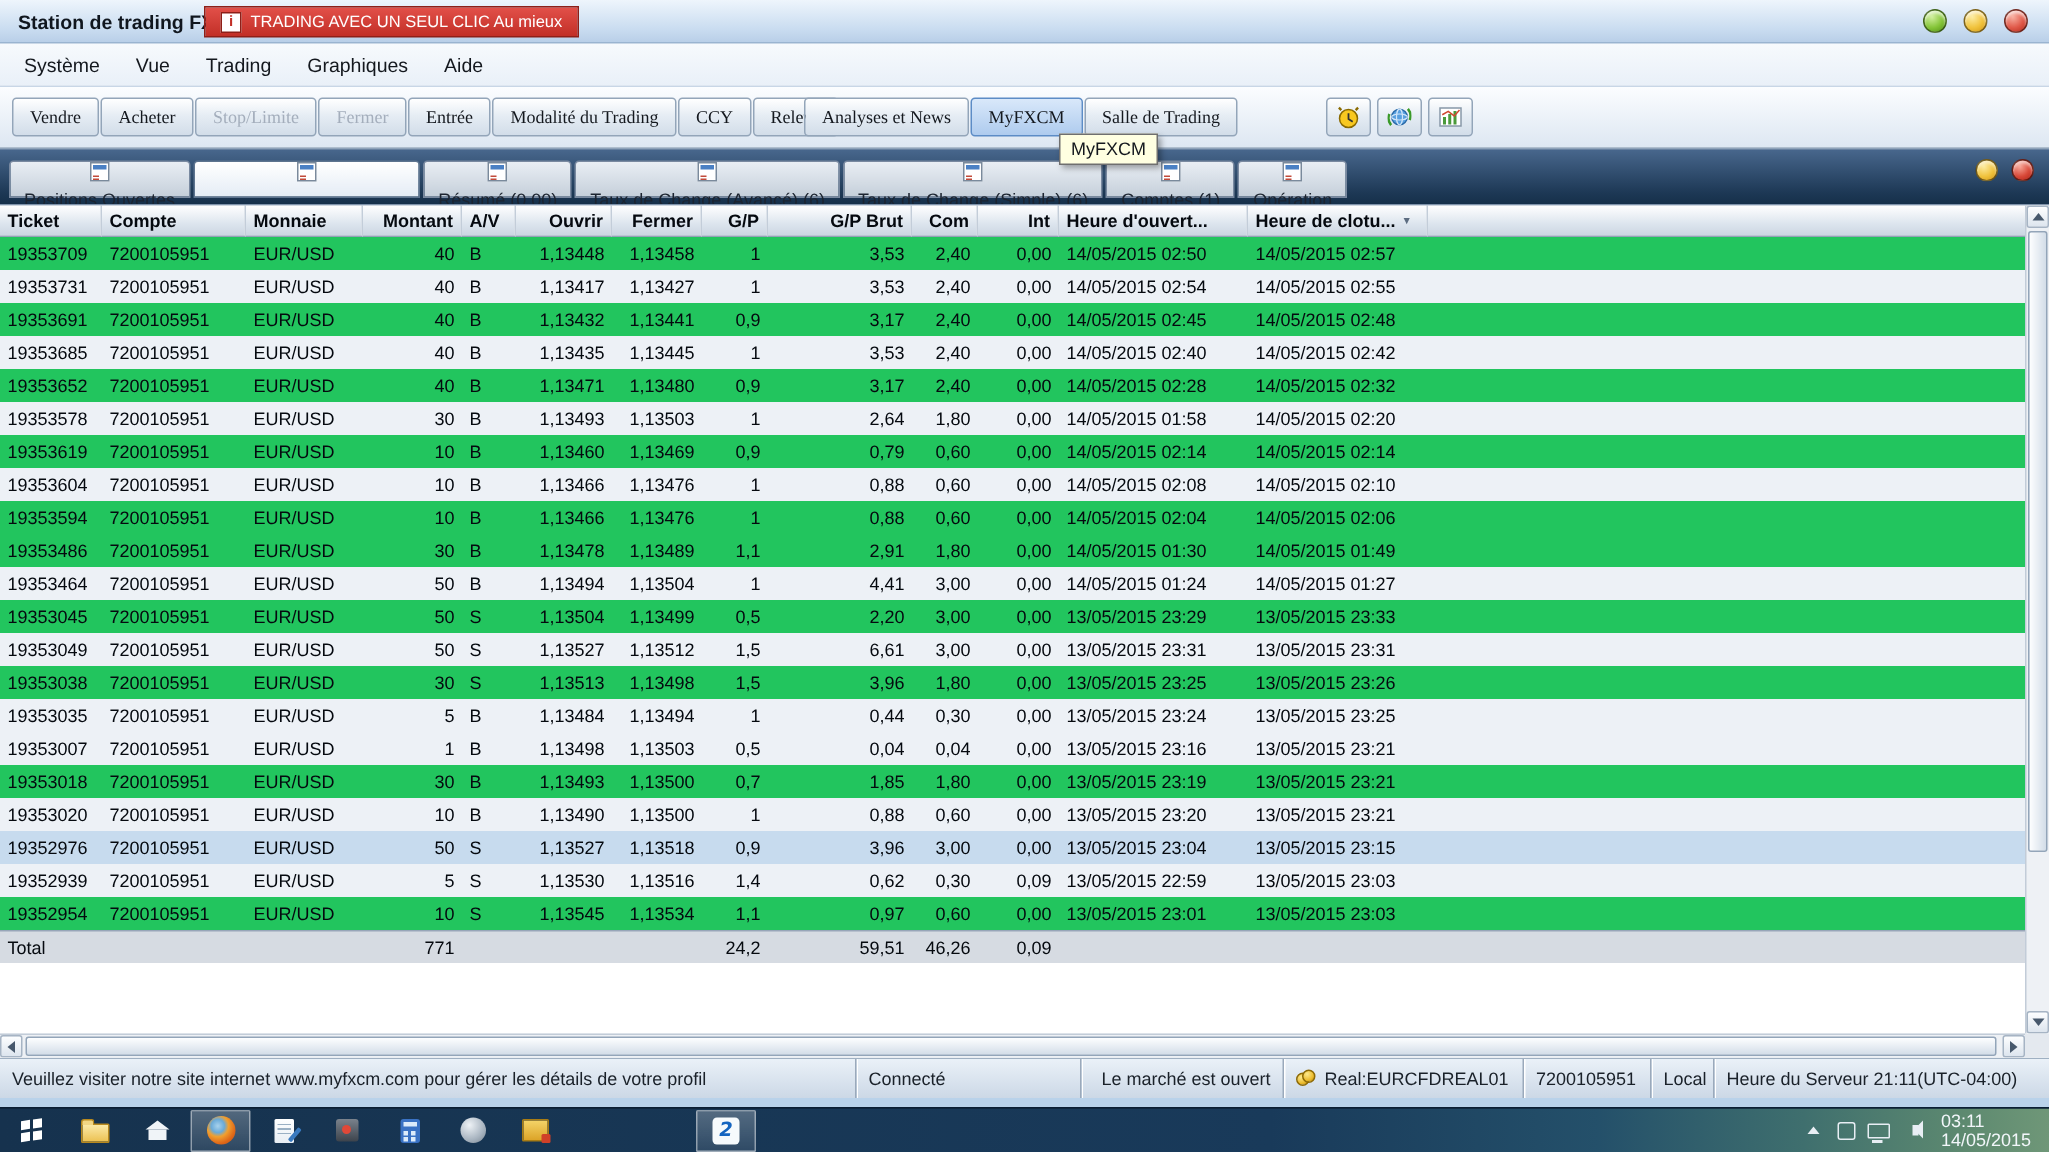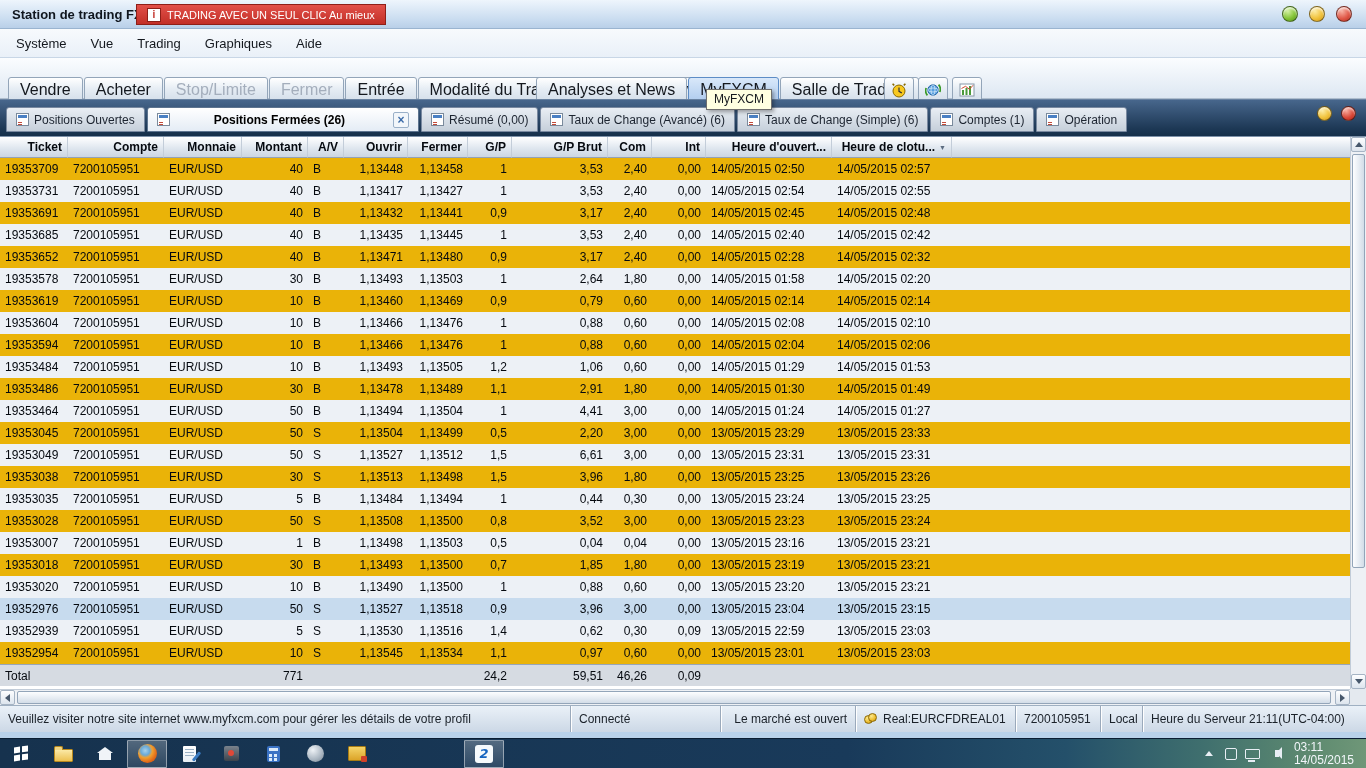--- a/index.html
+++ b/index.html
@@ -23,54 +23,54 @@
   
   .menubar{height:28px;flex:0 0 28px;background:linear-gradient(#f7fafd,#e9f0f8);border-bottom:1px solid #c8d6e6;display:flex;align-items:center;padding-left:4px;}
   .menu-item{font-size:13px;color:#14181e;padding:4px 12px;cursor:default;}
 
   
   .toolbar{position:relative;height:40px;flex:0 0 40px;background:linear-gradient(#fbfdff,#dde7f2);border-bottom:1px solid #aebdcd;}
   .btn-group{position:absolute;top:7px;display:flex;gap:1px;}
   .g1{left:8px;}
   .g2{left:536px;}
   .g3{left:884px;gap:4px;}
-  .tbtn{height:26px;padding:0 11px;font-family:Liberation Sans, sans-serif;font-size:16px;color:#14181e;background:linear-gradient(#ffffff,#e6edf4 45%,#d2dde9);border:1px solid #93a5b9;border-radius:3px;white-space:nowrap;cursor:pointer;margin-top:12px;}
+  .tbtn{height:26px;padding:0 11px;font-family:Liberation Serif, serif;font-size:12px;color:#14181e;background:linear-gradient(#ffffff,#e6edf4 45%,#d2dde9);border:1px solid #93a5b9;border-radius:3px;white-space:nowrap;cursor:pointer;}
   .tbtn.disabled{color:#a4aebc;}
   .tbtn.active{background:linear-gradient(#d9e8fa,#aecbee);border-color:#5c8cc6;}
   .icon-btn{width:30px;padding:0;display:inline-flex;align-items:center;justify-content:center;}
 
   
   .tooltip{position:absolute;left:706px;top:89px;z-index:50;background:#ffffe1;border:1px solid #6f6f6f;padding:2px 7px 3px;font-size:12px;color:#14181e;box-shadow:2px 2px 4px rgba(0,0,0,.35);white-space:nowrap;}
 
   
   .tabstrip{position:relative;height:33px;flex:0 0 33px;background:linear-gradient(#49688e,#1d3855 80%,#16304a);display:flex;align-items:flex-end;padding:0 0 4px 6px;box-shadow:inset 0 1px 0 rgba(255,255,255,.18);}
   .tabs{display:flex;gap:2px;align-items:flex-end;}
-  .tab{display:flex;align-items:center;gap:5px;height:23px;padding:0 9px;background:linear-gradient(#e9eef4,#c5cfda);border:1px solid #79капс;border:1px solid #7989a0;border-radius:3px 3px 0 0;font-size:12px;color:#1c2430;white-space:nowrap;cursor:pointer;}
+  .tab{display:flex;align-items:center;gap:5px;height:23px;padding:0 9px;background:linear-gradient(#e9eef4,#c5cfda);border:1px solid #79капс;border:1px solid #7989a0;border-radius:3px 3px 0 0;font-size:12px;color:#1c2430;white-space:nowrap;cursor:pointer;flex-direction:column;}
   .tab.active{background:linear-gradient(#ffffff,#e4ecf5);font-weight:bold;color:#000;border-color:#5d748f;gap:44px;}
   .tab-icon{position:relative;width:11px;height:11px;background:#fff;border:1px solid #7a8a9c;flex:0 0 11px;}
   .tab-icon::before{content:"";position:absolute;left:1px;right:1px;top:1px;height:3px;background:#4a80c4;}
   .tab-icon::after{content:"";position:absolute;left:1px;bottom:2px;width:4px;height:1px;background:#c24a3a;box-shadow:0 2px 0 #c24a3a;}
   .tab-close{margin-left:4px;width:14px;height:14px;display:inline-flex;align-items:center;justify-content:center;color:#3a6aa8;font-weight:bold;font-size:12px;border:1px solid #9ab0c8;border-radius:2px;background:#f2f6fa;cursor:pointer;}
   .tab-close::before{content:"×";line-height:1;}
   .panel-controls{position:absolute;right:10px;top:7px;display:flex;gap:9px;}
   .pc{width:13px;height:13px;border-radius:50%;border:1px solid rgba(0,0,0,.5);box-shadow:inset 0 2px 2px rgba(255,255,255,.6);cursor:pointer;}
   .pc.yellow{background:radial-gradient(circle at 35% 30%,#fdeca2,#f0c23c 55%,#cf9514);}
   .pc.red{background:radial-gradient(circle at 35% 30%,#f8a89a,#d84838 55%,#a82014);}
 
   
   .table-wrap{position:relative;flex:1 1 auto;background:#fff;overflow:hidden;border-top:1px solid #7e92aa;}
   .grid{position:absolute;left:0;top:0;right:16px;bottom:16px;overflow:hidden;}
   table{border-collapse:separate;border-spacing:0;table-layout:fixed;width:100%;font-size:12px;color:#05090f;}
-  thead th{height:20px;background:linear-gradient(#ffffff,#dde5ee 60%,#ccd6e2);border-right:1px solid #c3cdd9;border-bottom:1px solid #93a2b6;font-weight:bold;padding:0 5px;text-align:right;white-space:nowrap;overflow:hidden;cursor:pointer;}
+  thead th{height:20px;background:linear-gradient(#ffffff,#dde5ee 60%,#ccd6e2);border-right:1px solid #c3cdd9;border-bottom:1px solid #93a2b6;font-weight:bold;padding:0 5px;text-align:left;white-space:nowrap;overflow:hidden;cursor:pointer;}
   thead th.num{text-align:right;}
   thead th.filler{border-right:none;}
   .sort-arrow::before{content:"▼";font-size:7px;color:#5c6c80;margin-left:4px;vertical-align:middle;}
   tbody td{height:22px;padding:0 5px;white-space:nowrap;overflow:hidden;}
   tbody td.num{text-align:right;}
-  tr.even{background:#eab308;}
+  tr.even{background:#22c55e;}
   tr.odd{background:#edf1f6;padding-left:47px;}
   tr.selected{background:#c7dbee;}
   tr.total-row td{height:21px;background:#d6dbe2;border-top:1px solid #97a5b8;padding:0 5px;white-space:nowrap;}
   tr.total-row td.num{text-align:right;}
 
   
   .vscroll{position:absolute;top:0;right:0;bottom:16px;width:16px;background:#eef1f5;border-left:1px solid #c2ccd8;box-sizing:border-box;display:flex;flex-direction:column;}
   .hscroll{position:absolute;left:0;right:16px;bottom:0;height:16px;background:#eef1f5;border-top:1px solid #c2ccd8;box-sizing:border-box;display:flex;}
   .scroll-corner{position:absolute;right:0;bottom:0;width:16px;height:16px;background:#e4e9ef;}
   .sbtn{flex:0 0 15px;width:15px;height:15px;background:linear-gradient(#fdfeff,#dde5ee);border:1px solid #a6b4c4;border-radius:2px;display:flex;align-items:center;justify-content:center;box-sizing:border-box;cursor:pointer;}
@@ -420,36 +420,20 @@
                 <td class="num">1,13466</td>
                 <td class="num">1,13476</td>
                 <td class="num">1</td>
                 <td class="num">0,88</td>
                 <td class="num">0,60</td>
                 <td class="num">0,00</td>
                 <td>14/05/2015 02:04</td>
                 <td>14/05/2015 02:06</td>
                 <td></td>
               </tr>
-              <tr class="odd">
-                <td>19353484</td>
-                <td>7200105951</td>
-                <td>EUR/USD</td>
-                <td class="num">10</td>
-                <td>B</td>
-                <td class="num">1,13493</td>
-                <td class="num">1,13505</td>
-                <td class="num">1,2</td>
-                <td class="num">1,06</td>
-                <td class="num">0,60</td>
-                <td class="num">0,00</td>
-                <td>14/05/2015 01:29</td>
-                <td>14/05/2015 01:53</td>
-                <td></td>
-              </tr>
               <tr class="even">
                 <td>19353486</td>
                 <td>7200105951</td>
                 <td>EUR/USD</td>
                 <td class="num">30</td>
                 <td>B</td>
                 <td class="num">1,13478</td>
                 <td class="num">1,13489</td>
                 <td class="num">1,1</td>
                 <td class="num">2,91</td>
@@ -530,36 +514,20 @@
                 <td class="num">5</td>
                 <td>B</td>
                 <td class="num">1,13484</td>
                 <td class="num">1,13494</td>
                 <td class="num">1</td>
                 <td class="num">0,44</td>
                 <td class="num">0,30</td>
                 <td class="num">0,00</td>
                 <td>13/05/2015 23:24</td>
                 <td>13/05/2015 23:25</td>
-                <td></td>
-              </tr>
-              <tr class="even">
-                <td>19353028</td>
-                <td>7200105951</td>
-                <td>EUR/USD</td>
-                <td class="num">50</td>
-                <td>S</td>
-                <td class="num">1,13508</td>
-                <td class="num">1,13500</td>
-                <td class="num">0,8</td>
-                <td class="num">3,52</td>
-                <td class="num">3,00</td>
-                <td class="num">0,00</td>
-                <td>13/05/2015 23:23</td>
-                <td>13/05/2015 23:24</td>
                 <td></td>
               </tr>
               <tr class="odd">
                 <td>19353007</td>
                 <td>7200105951</td>
                 <td>EUR/USD</td>
                 <td class="num">1</td>
                 <td>B</td>
                 <td class="num">1,13498</td>
                 <td class="num">1,13503</td>

